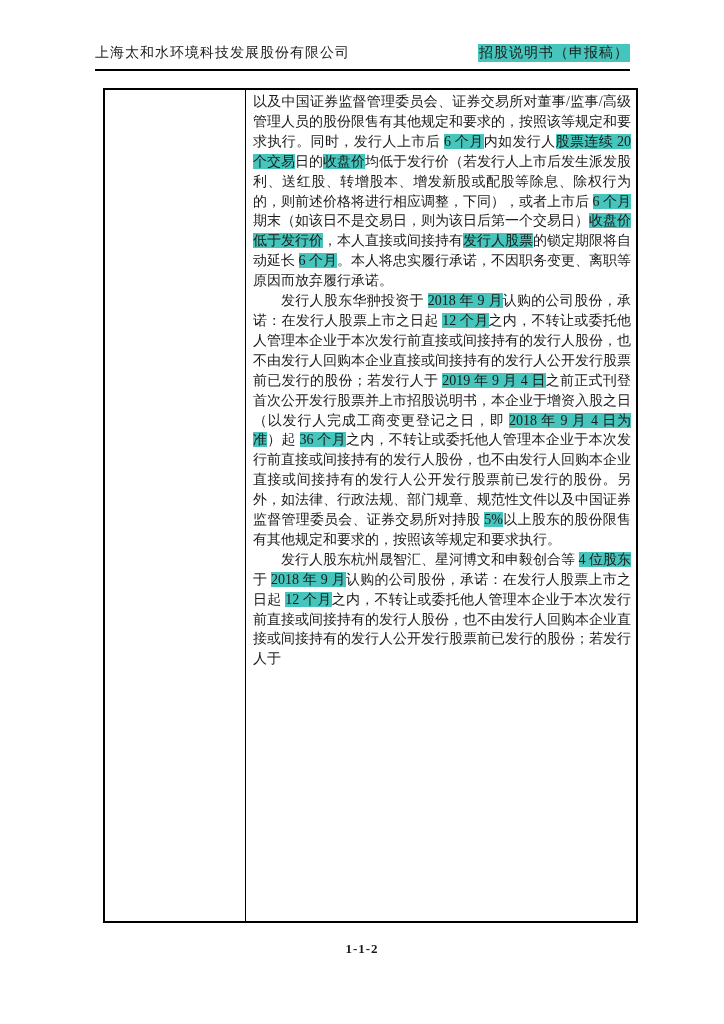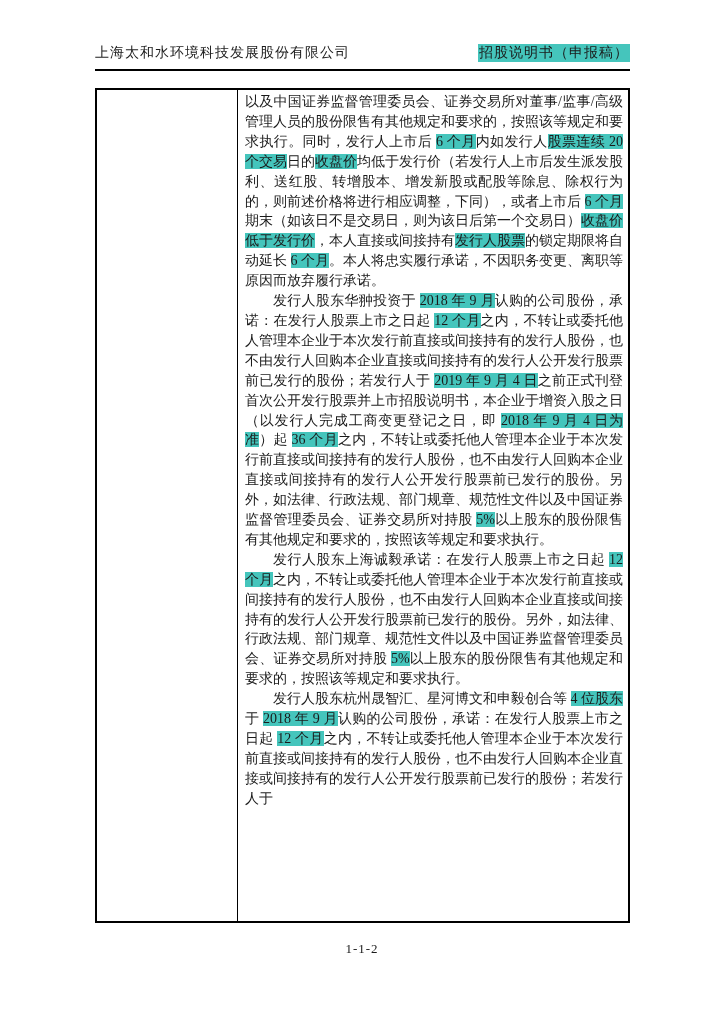--- a/index.html
+++ b/index.html
@@ -33,21 +33,21 @@
   }
   .doc-title-badge {
     white-space: nowrap;
     background: var(--hl, #45c5bc);
     padding: 0 1px;
     text-align: center;
   }
   .commitment-table {
     position: absolute;
     top: 88px;
-    left: 95px;
+    left: 103px;
     width: 535px;
     height: 835px;
     border: 2px solid #000;
     box-sizing: border-box;
     display: flex;
   }
   .table-left-cell {
     width: 141px;
     border-right: 1px solid #000;
     box-sizing: border-box;
@@ -74,35 +74,35 @@
     background: var(--hl, #45c5bc);
   }
   .page-footer {
     position: absolute;
     top: 941px;
     left: 0;
     width: 724px;
     text-align: center;
     font-size: 13px;
     letter-spacing: 1px;
+    font-weight: bold;
   }
 </style>
 </head>
 <body>
 
 <div class="page-header">
   <span class="company-name">上海太和水环境科技发展股份有限公司</span>
   <span class="doc-title-badge">招股说明书（申报稿）</span>
 </div>
 
 <div class="commitment-table">
   <div class="table-left-cell"></div>
   <div class="table-body-cell">
       <p class="para no-indent"><span class="">以及中国证券监督管理委员会、证券交易所对董事/监事/高级管理人员的股份限售有其他规定和要求的，按照该等规定和要求执行。同时，发行人上市后 </span><span class="hl">6 个月</span><span class="">内如发行人</span><span class="hl">股票连续 20 个交易</span><span class="">日的</span><span class="hl">收盘价</span><span class="">均低于发行价（若发行人上市后发生派发股利、送红股、转增股本、增发新股或配股等除息、除权行为的，则前述价格将进行相应调整，下同），或者上市后 </span><span class="hl">6 个月</span><span class="">期末（如该日不是交易日，则为该日后第一个交易日）</span><span class="hl">收盘价低于发行价</span><span class="">，本人直接或间接持有</span><span class="hl">发行人股票</span><span class="">的锁定期限将自动延长 </span><span class="hl">6 个月</span><span class="">。本人将忠实履行承诺，不因职务变更、离职等原因而放弃履行承诺。</span></p>
       <p class="para"><span class="">发行人股东华翀投资于 </span><span class="hl">2018 年 9 月</span><span class="">认购的公司股份，承诺：在发行人股票上市之日起 </span><span class="hl">12 个月</span><span class="">之内，不转让或委托他人管理本企业于本次发行前直接或间接持有的发行人股份，也不由发行人回购本企业直接或间接持有的发行人公开发行股票前已发行的股份；若发行人于 </span><span class="hl">2019 年 9 月 4 日</span><span class="">之前正式刊登首次公开发行股票并上市招股说明书，本企业于增资入股之日（以发行人完成工商变更登记之日，即 </span><span class="hl">2018 年 9 月 4 日为准</span><span class="">）起 </span><span class="hl">36 个月</span><span class="">之内，不转让或委托他人管理本企业于本次发行前直接或间接持有的发行人股份，也不由发行人回购本企业直接或间接持有的发行人公开发行股票前已发行的股份。另外，如法律、行政法规、部门规章、规范性文件以及中国证券监督管理委员会、证券交易所对持股 </span><span class="hl">5%</span><span class="">以上股东的股份限售有其他规定和要求的，按照该等规定和要求执行。</span></p>
-      <p class="para"><span class="">发行人股东上海诚毅承诺：在发行人股票上市之日起 </span><span class="hl">12 个月</span><span class="">之内，不转让或委托他人管理本企业于本次发行前直接或间接持有的发行人股份，也不由发行人回购本企业直接或间接持有的发行人公开发行股票前已发行的股份。另外，如法律、行政法规、部门规章、规范性文件以及中国证券监督管理委员会、证券交易所对持股 </span><span class="hl">5%</span><span class="">以上股东的股份限售有其他规定和要求的，按照该等规定和要求执行。</span></p>
       <p class="para"><span class="">发行人股东杭州晟智汇、星河博文和申毅创合等 </span><span class="hl">4 位股东</span><span class="">于 </span><span class="hl">2018 年 9 月</span><span class="">认购的公司股份，承诺：在发行人股票上市之日起 </span><span class="hl">12 个月</span><span class="">之内，不转让或委托他人管理本企业于本次发行前直接或间接持有的发行人股份，也不由发行人回购本企业直接或间接持有的发行人公开发行股票前已发行的股份；若发行人于 </span></p>
     </div>
 </div>
 
 <div class="page-footer">
   <span>1-1-2</span>
 </div>
 
 </body></html>

